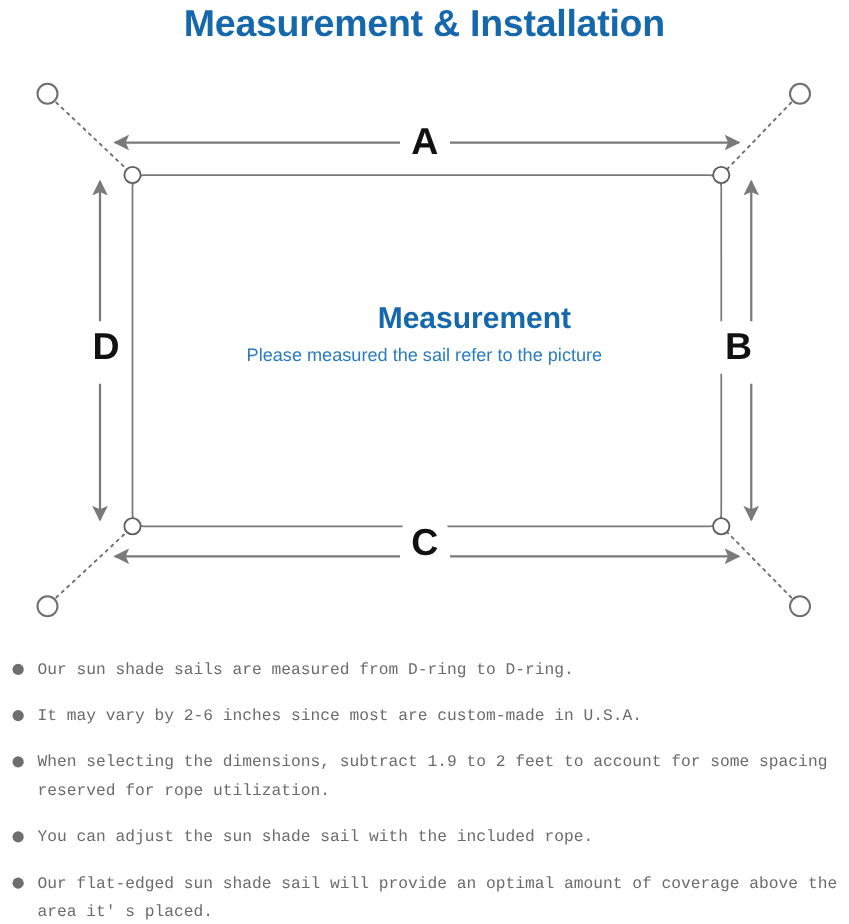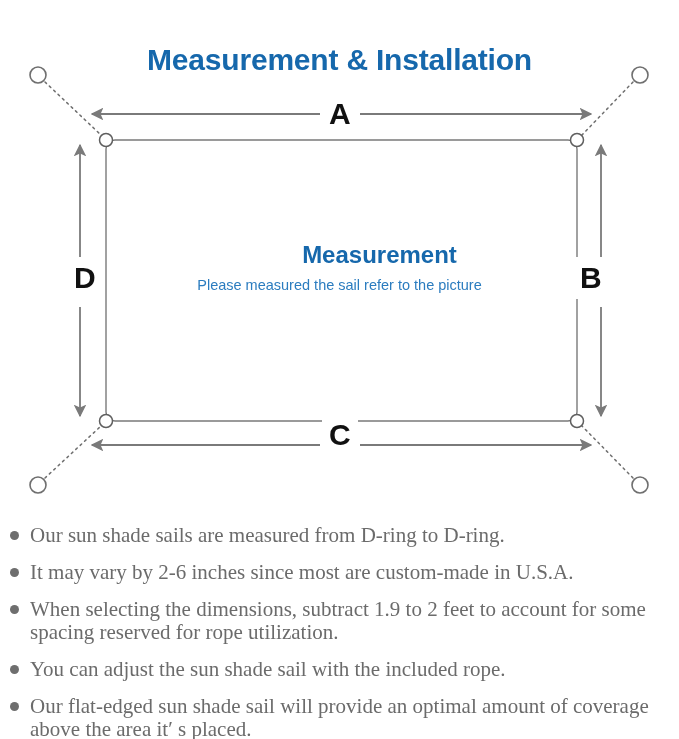--- a/index.html
+++ b/index.html
@@ -20,21 +20,20 @@
     position: absolute;
     top: 0px;
     left: 0;
     width: 679px;
     text-align: center;
     font-size: 30px;
     font-weight: bold;
     color: #1668ac;
     letter-spacing: -0.2px;
     line-height: 40px;
-    margin-top: 40px;
   }
 
   
   #diagram {
     position: absolute;
     top: 45px;
     left: 0;
     width: 679px;
     height: 470px;
   }
@@ -92,24 +91,24 @@
   .note-bullet {
     width: 9px;
     height: 9px;
     border-radius: 50%;
     background: #6e6e6e;
     flex: 0 0 auto;
     margin-top: 7px;
     margin-right: 11px;
   }
   .note-text {
-    font-size: 21px;
+    font-size: 13px;
     line-height: 23px;
     color: #6b6b6b;
-    font-family: Liberation Serif, serif;
+    font-family: Liberation Mono, monospace;
   }
 </style>
 </head>
 <body>
 
 <div id="page-title">Measurement &amp; Installation</div>
 
 <div id="diagram">
 
   <svg width="679" height="470" viewBox="0 0 679 470">

